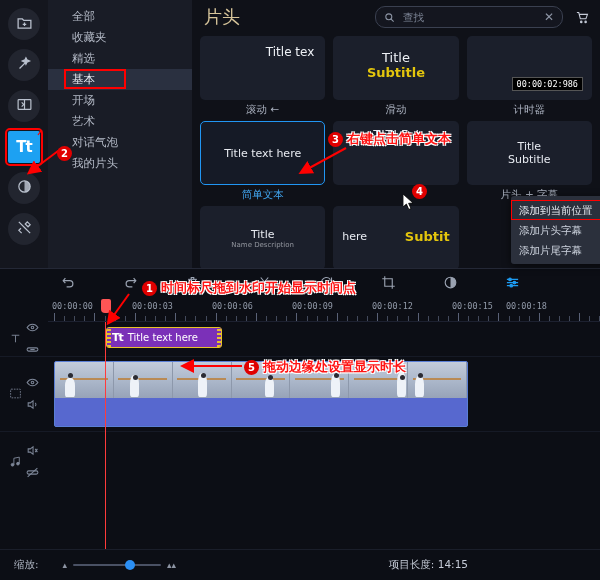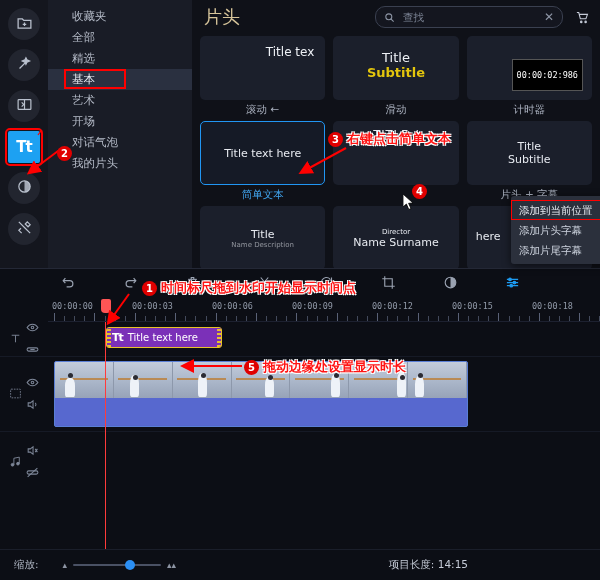--- a/index.html
+++ b/index.html
@@ -48,21 +48,21 @@
   .cell{display:flex;flex-direction:column;align-items:center;gap:3px;}
   .thumb{width:100%;height:64px;background:#1b1f2b;border-radius:5px;display:flex;align-items:center;justify-content:center;flex-direction:column;overflow:hidden;position:relative;box-sizing:border-box;border:1px solid transparent;}
   .thumb.sel{border:1.5px solid #2196f3;background:#151a26;}
   .caption{font-size:10.5px;color:#a9b0be;}
   .caption.sel{color:#41a6f0;}
   .t-white{color:#eef1f6;font-size:12px;}
   .t-big{color:#eef1f6;font-size:13px;}
   .t-yellow{color:#e3c50d;font-size:13px;font-weight:bold;}
   .t-small{color:#e7eaf0;font-size:7px;}
   .t-mid{color:#e7eaf0;font-size:11px;}
-  .tc-box{background:#000;border:1px solid #555;color:#fff;font-size:8.5px;padding:10px 4px;font-family:"DejaVu Sans Mono","Liberation Mono",monospace;}
+  .tc-box{background:#000;border:1px solid #555;color:#fff;font-size:8.5px;padding:1px 4px;font-family:"DejaVu Sans Mono","Liberation Mono",monospace;}
   .t-thin{font-size:11.5px;color:#e9ecf2;letter-spacing:1px;}
   .pos-tr{position:absolute;top:8px;right:10px;}
   .pos-br{position:absolute;bottom:8px;right:8px;}
   .pos-c{position:absolute;top:6px;left:0;right:0;text-align:center;}
   .row-split{position:absolute;left:8px;right:8px;display:flex;justify-content:space-between;align-items:center;top:22px;}
 
   
   .ctxmenu{position:absolute;left:319px;top:196px;width:96px;background:#2b303c;border-radius:3px;padding:4px 0;z-index:30;box-shadow:0 2px 8px rgba(0,0,0,.6);}
   .ctxitem{height:20px;line-height:20px;font-size:10.5px;color:#cdd3de;padding-left:8px;position:relative;}
   .ctxitem.boxed{outline:1.5px solid #ff0000;outline-offset:-1px;color:#e6eaf1;}
@@ -174,26 +174,26 @@
           <svg viewBox="0 0 24 24" fill="none" stroke="currentColor" stroke-width="1.7">
               <path d="M4 4l9 9M20 20l-7-7"></path>
               <path d="M16 4l4 4-3 3-4-4z"></path>
               <path d="M8 20l-4-4 3-3"></path>
             </svg>
         </span>
       </div>
     </div>
 
     <div class="cats">
+      <div class="cat">全部</div>
       <div class="cat">收藏夹</div>
-      <div class="cat">全部</div>
       <div class="cat">精选</div>
       <div class="cat sel boxed">基本</div>
+      <div class="cat">开场</div>
       <div class="cat">艺术</div>
-      <div class="cat">开场</div>
       <div class="cat">对话气泡</div>
       <div class="cat">我的片头</div>
     </div>
 
     <div class="library">
       <div class="libhead">
         <div class="libtitle">片头</div>
         <div class="searchbox">
           <span class="sicon">
             <svg width="11" height="11" viewBox="0 0 24 24" fill="none" stroke="currentColor" stroke-width="2.4">
@@ -257,27 +257,20 @@
 
         <div class="cell">
           <div class="thumb">
             <span class="t-mid">Title</span>
             <span class="t-small" style="opacity:.55">Name Description</span>
           </div>
           <div class="caption"></div>
         </div>
         <div class="cell">
           <div class="thumb">
-            <span class="t-small">Director</span>
-            <span class="t-mid">Name Surname</span>
-          </div>
-          <div class="caption"></div>
-        </div>
-        <div class="cell">
-          <div class="thumb">
             <div class="row-split">
               <span class="t-mid">here</span>
               <span class="t-yellow">Subtit</span>
             </div>
           </div>
           <div class="caption"></div>
         </div>
 
       </div>
 
@@ -357,21 +350,21 @@
       </div>
     </div>
 
     <div class="ruler">
       <span class="rtick" style="left:4px">00:00:00</span>
       <span class="rtick" style="left:84px">00:00:03</span>
       <span class="rtick" style="left:164px">00:00:06</span>
       <span class="rtick" style="left:244px">00:00:09</span>
       <span class="rtick" style="left:324px">00:00:12</span>
       <span class="rtick" style="left:404px">00:00:15</span>
-      <span class="rtick" style="left:484px">00:00:18</span>
+      <span class="rtick" style="left:458px">00:00:18</span>
       <div id="rmarks">
           <div class="rmark maj" style="left: 6px;"></div>
           <div class="rmark" style="left: 16.1px;"></div>
           <div class="rmark" style="left: 26.2px;"></div>
           <div class="rmark" style="left: 36.3px;"></div>
           <div class="rmark maj" style="left: 46.4px;"></div>
           <div class="rmark" style="left: 56.5px;"></div>
           <div class="rmark" style="left: 66.6px;"></div>
           <div class="rmark" style="left: 76.7px;"></div>
           <div class="rmark maj" style="left: 86.8px;"></div>

